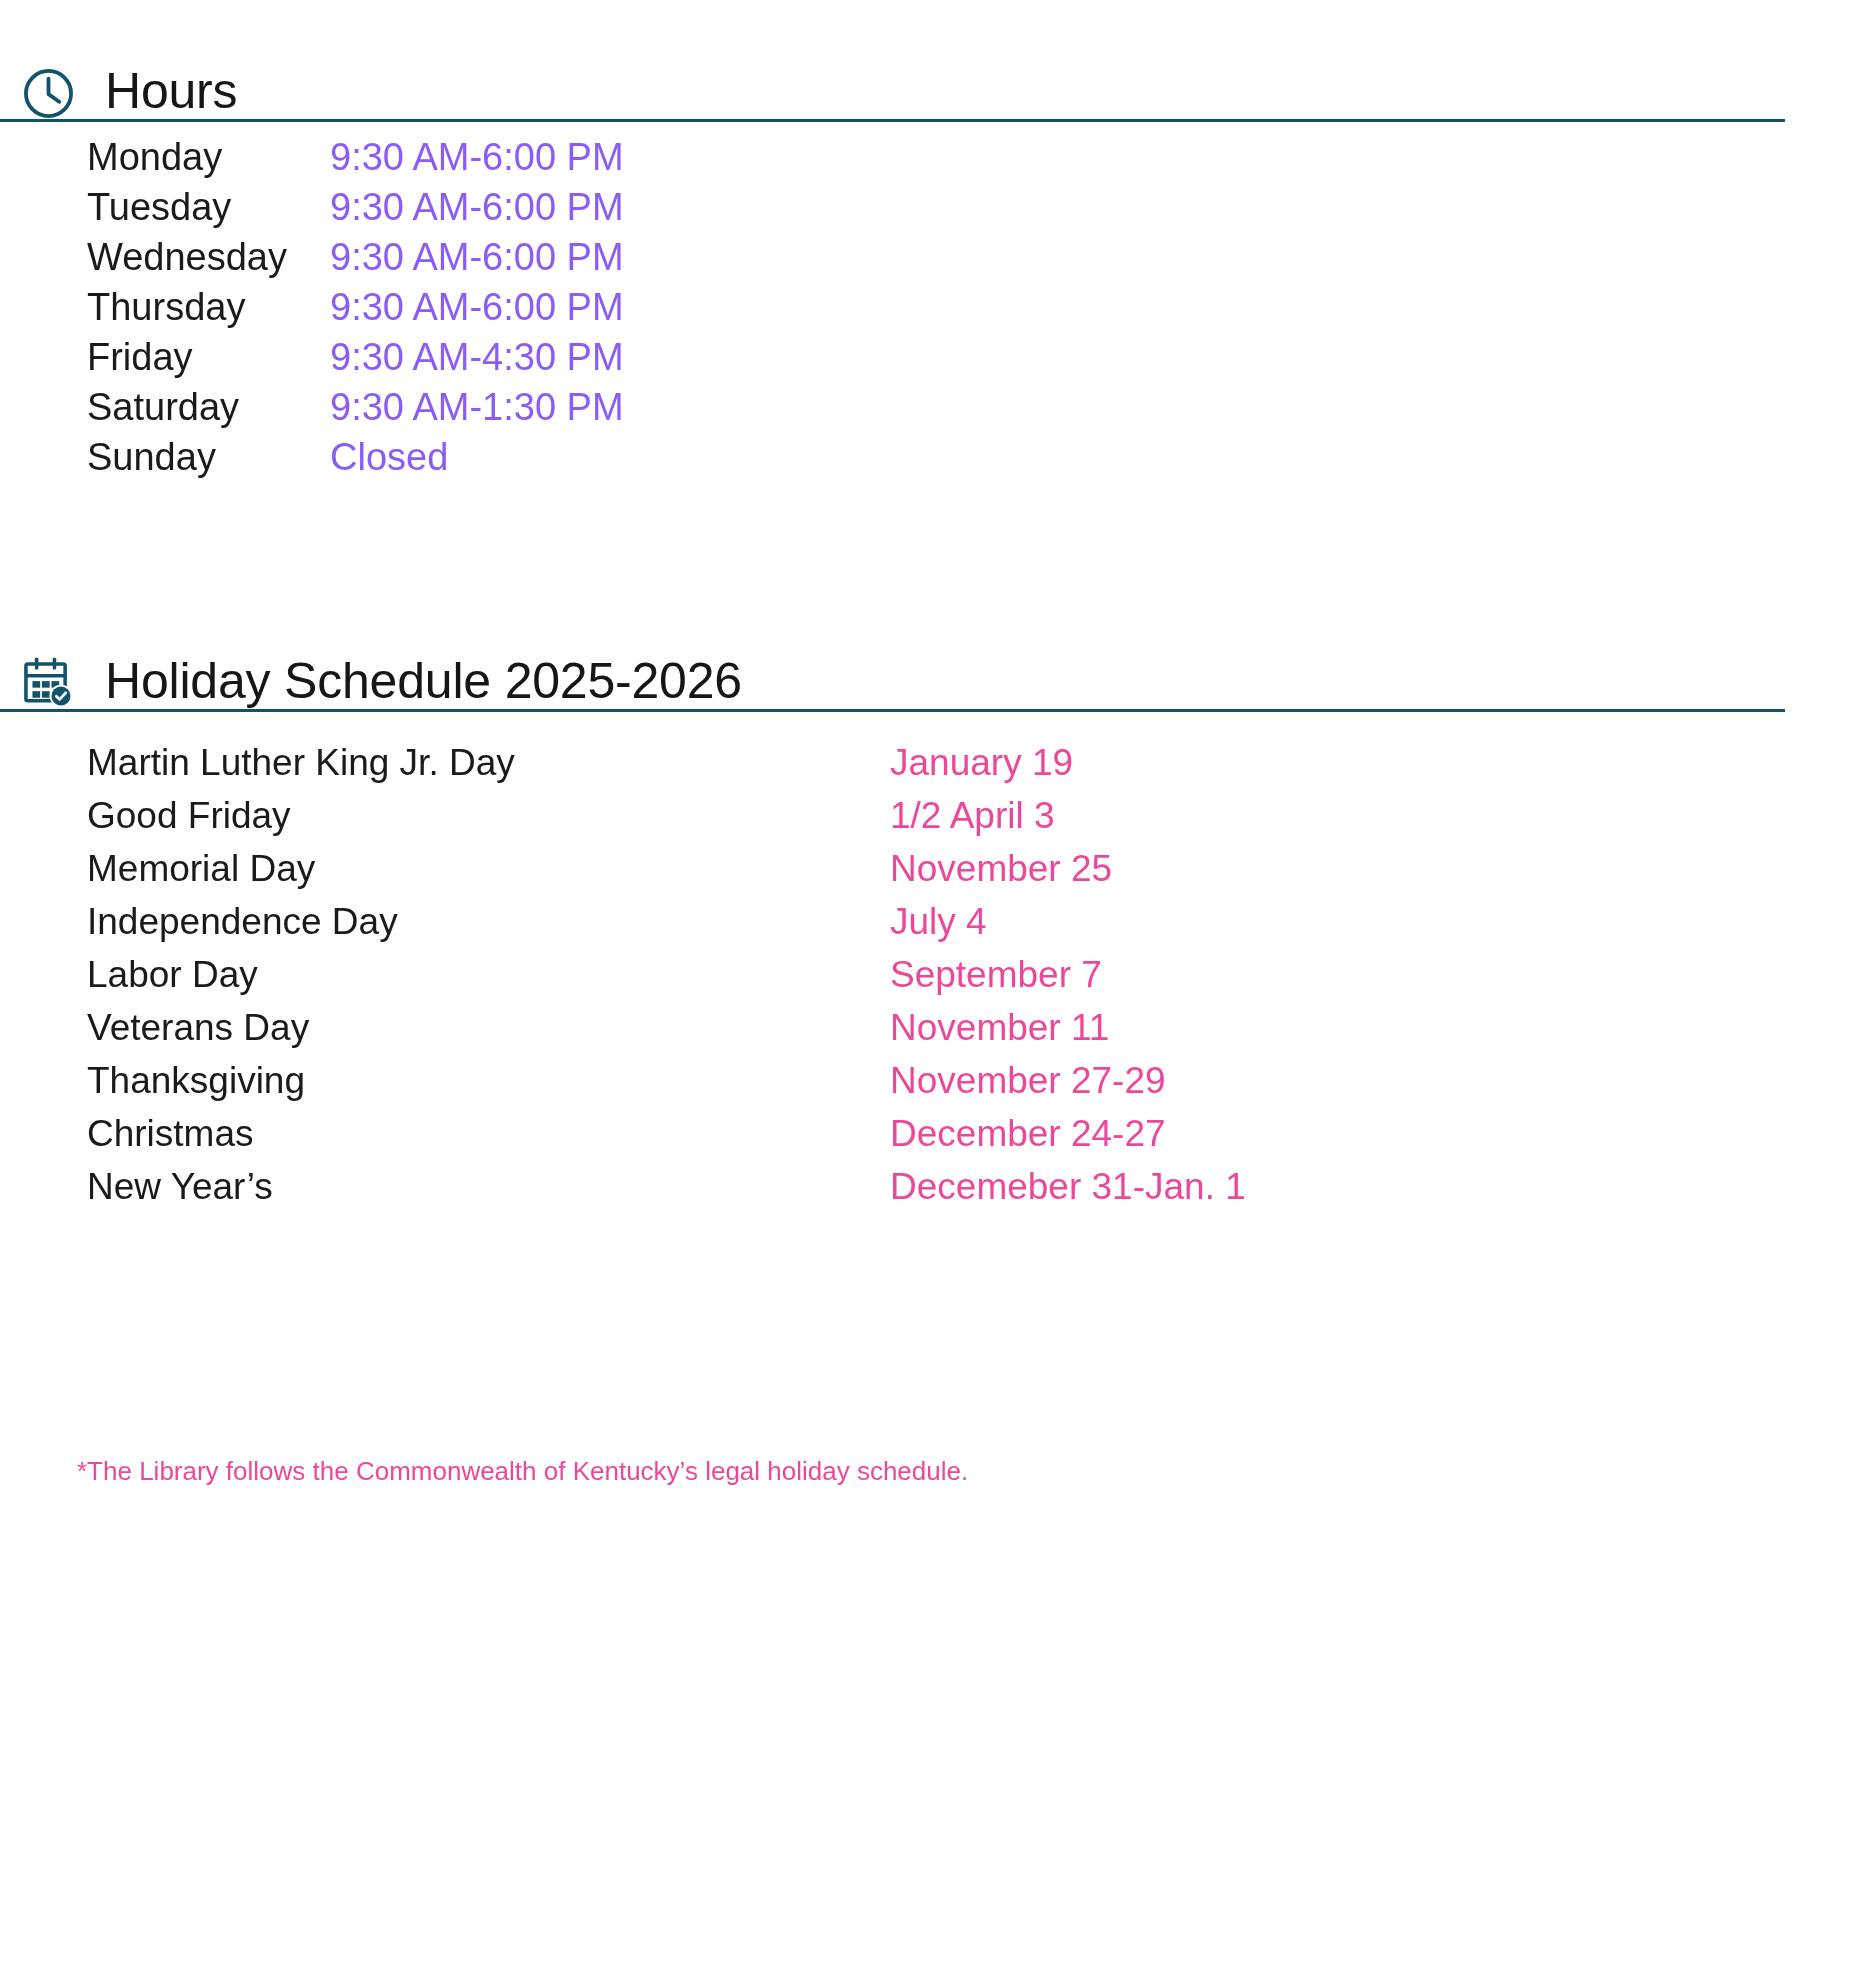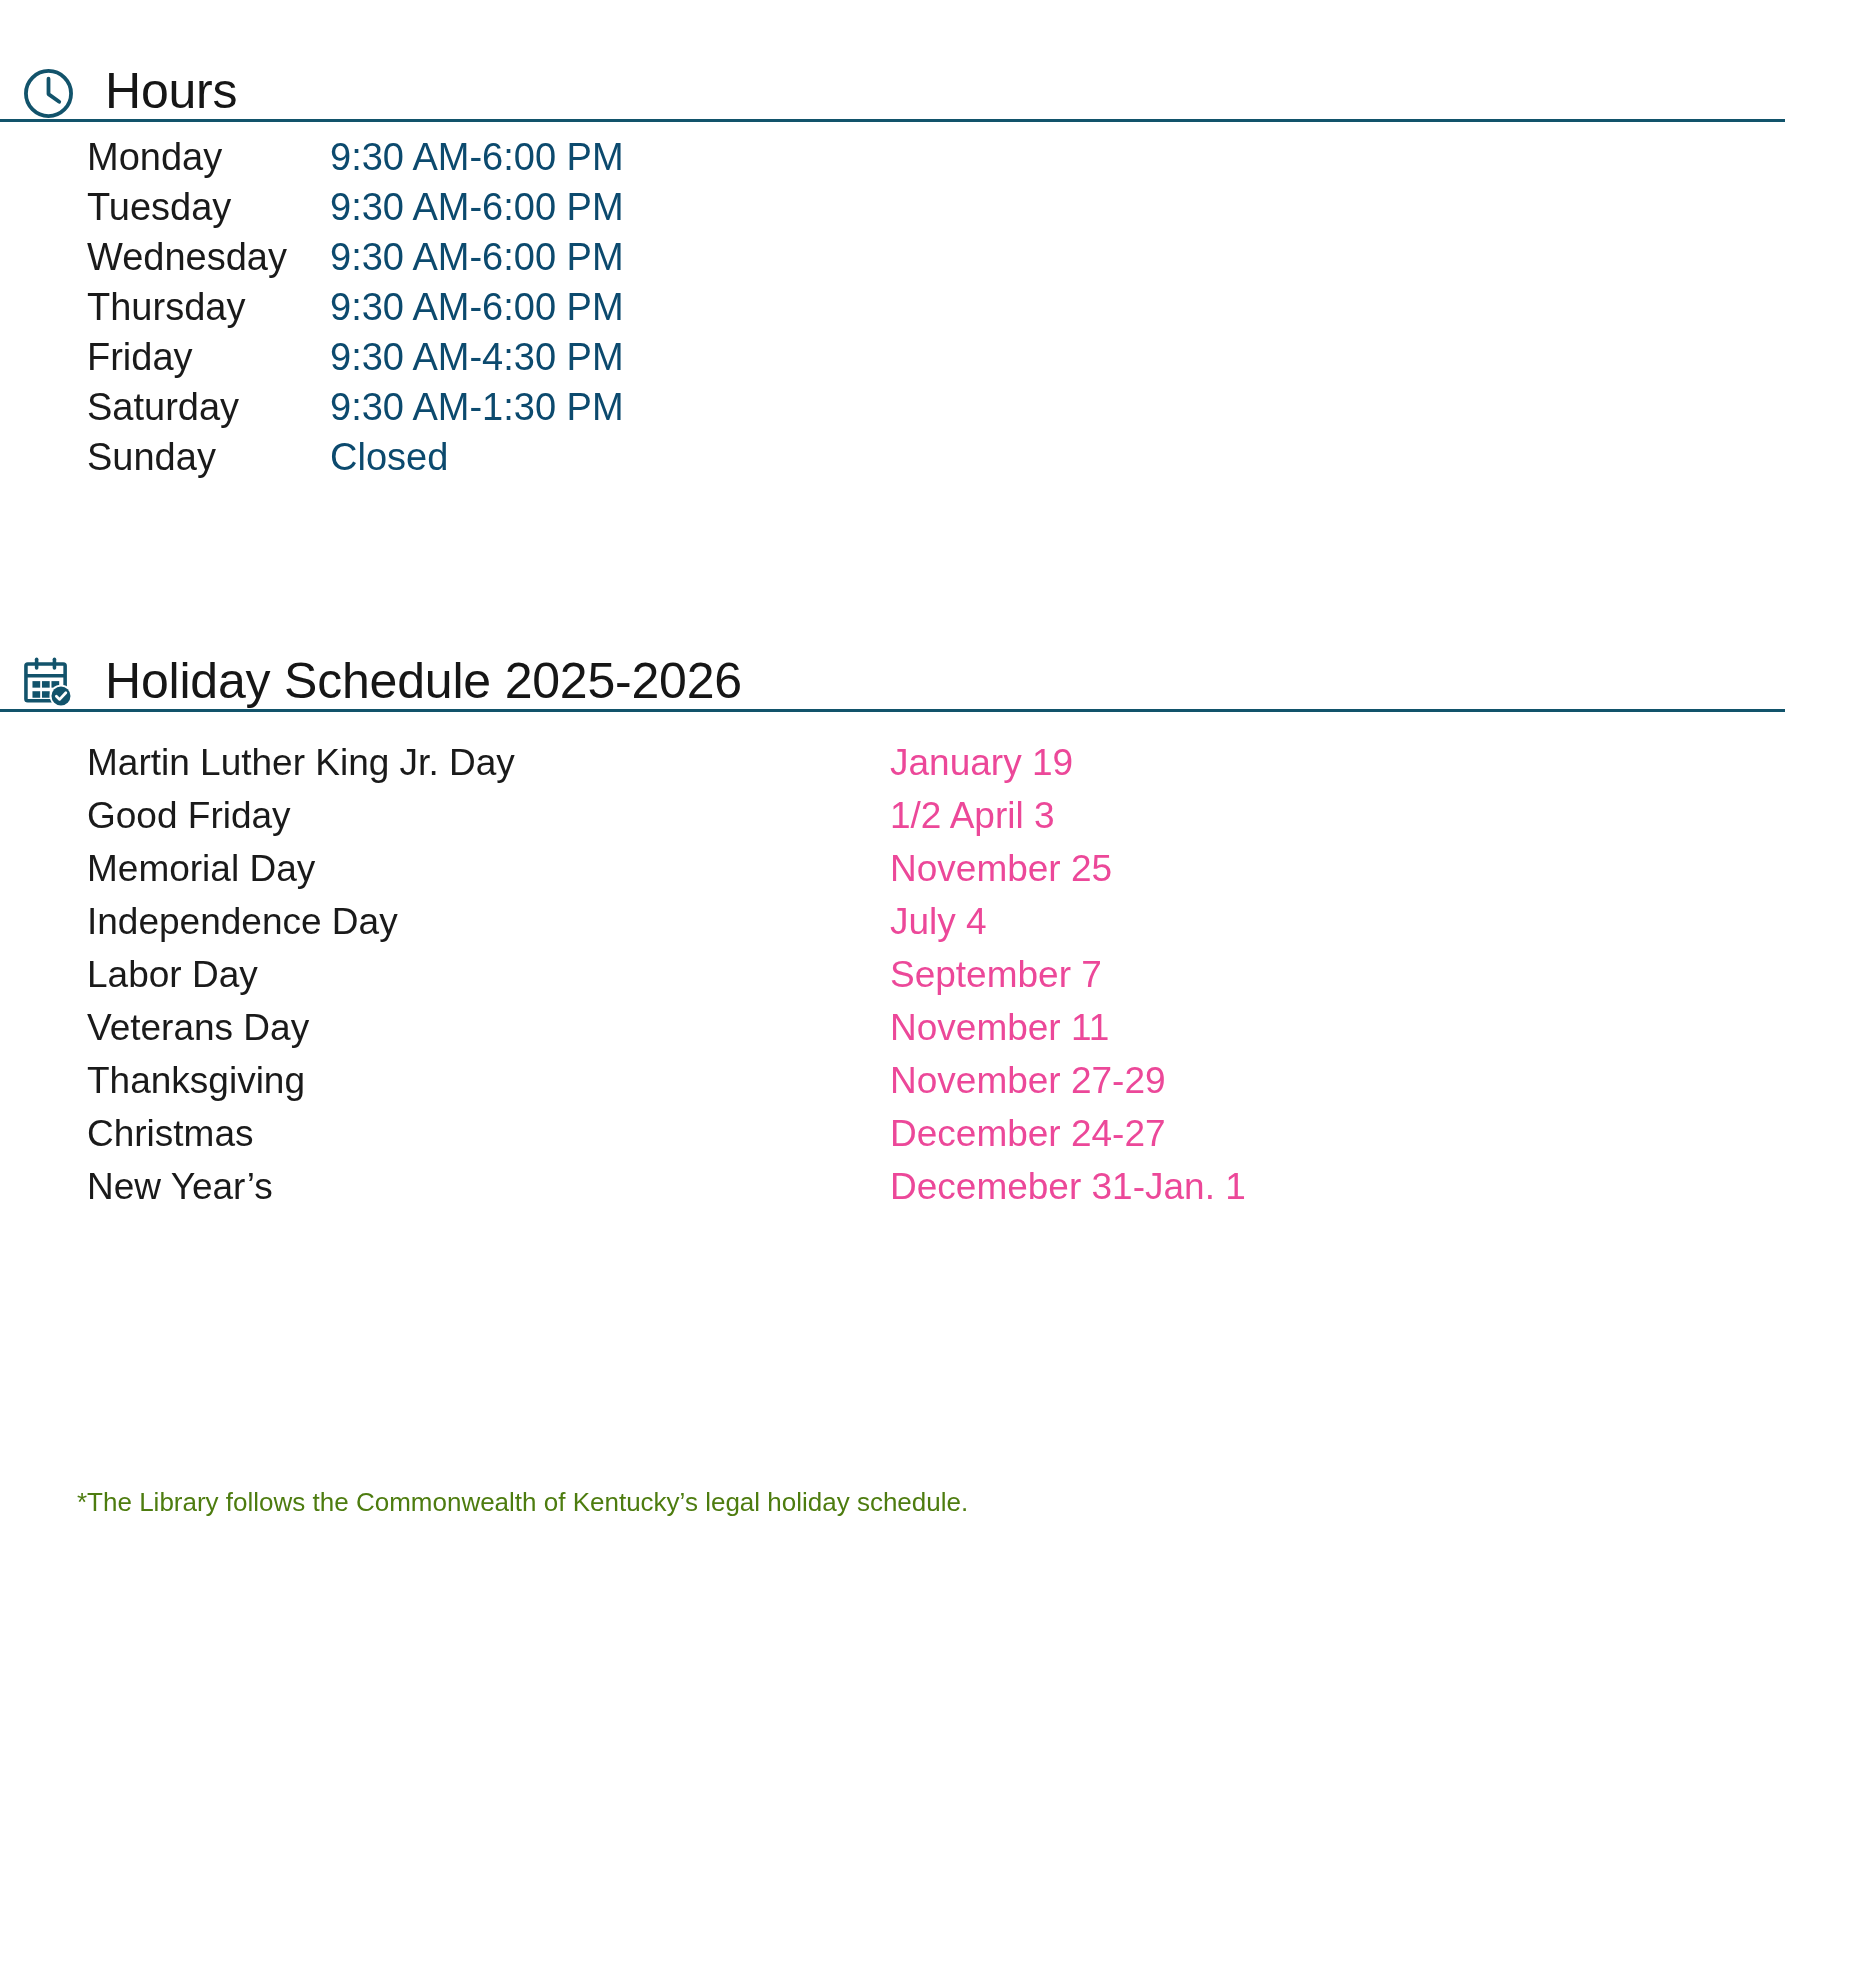--- a/index.html
+++ b/index.html
@@ -82,21 +82,21 @@
     flex: 0 0 243px;
     font-size: 38px;
     line-height: 50px;
     color: #1a1a1a;
     white-space: nowrap;
   }
   .hours-time {
     flex: 0 0 auto;
     font-size: 38px;
     line-height: 50px;
-    color: #0c4a6e;
+    color: #8b5cf6;
     white-space: nowrap;
   }
 
   
   #holiday-section { position: absolute; left: 0; top: 641px; width: 1870px; }
   .holiday-list {
     margin-top: 24px;
     padding-left: 87px;
   }
   .holiday-row {
@@ -116,24 +116,24 @@
     font-size: 37px;
     line-height: 53px;
     color: #ec4899;
     white-space: nowrap;
   }
 
   
   #footnote {
     position: absolute;
     left: 77px;
-    top: 1485px;
+    top: 1454px;
     font-size: 26px;
     line-height: 34px;
-    color: #4d7c0f;
+    color: #ec4899;
     white-space: nowrap;
   }
 
   
   .icon-svg { display: block; }
 </style>
 </head>
 <body>
 
 <div class="page">

